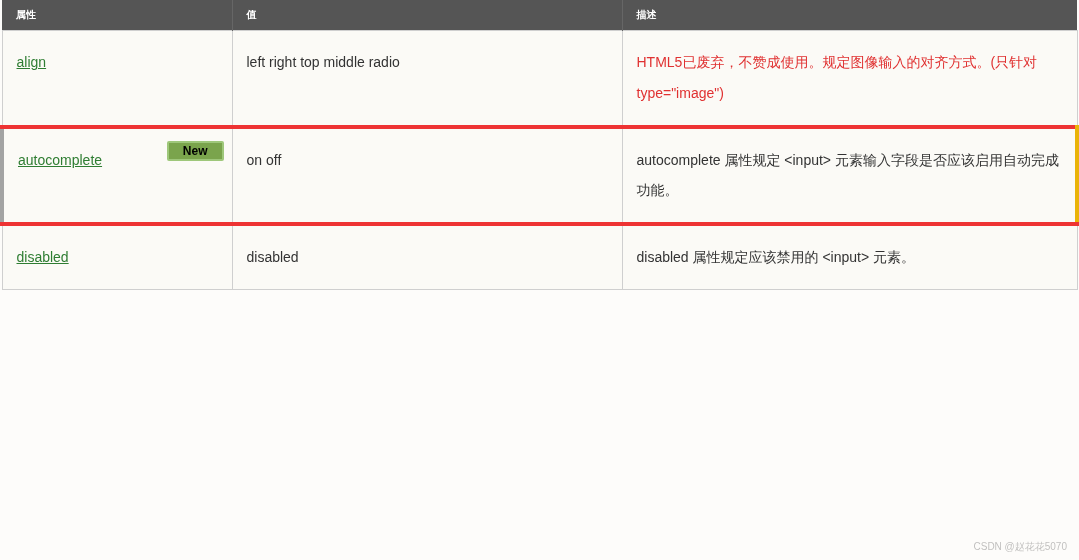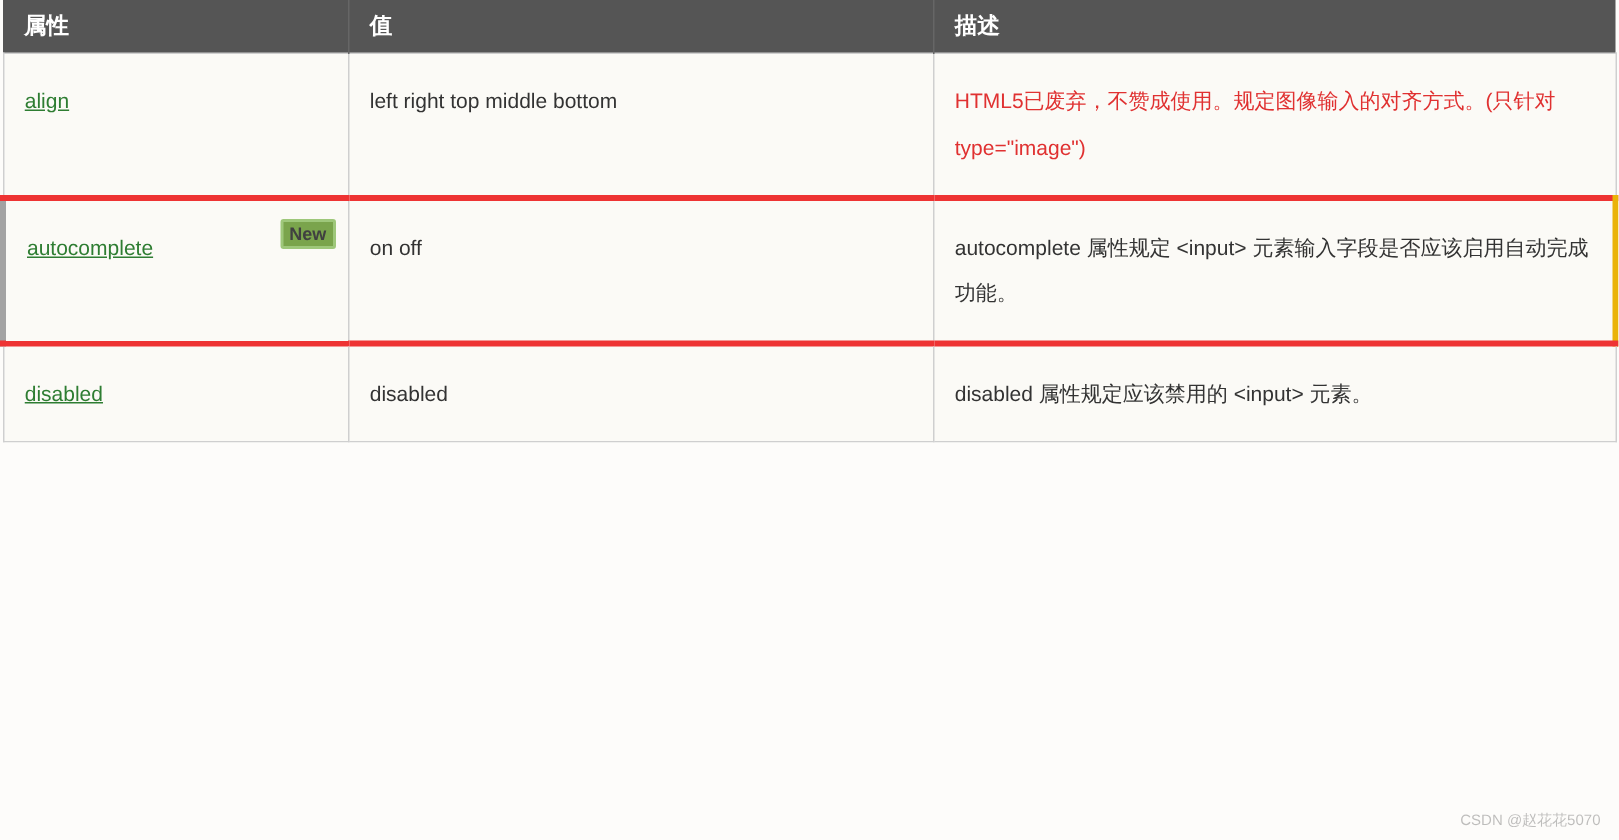--- a/index.html
+++ b/index.html
@@ -16,21 +16,21 @@
     width: 100%;
     border-collapse: collapse;
     table-layout: fixed;
   }
   thead th {
     background: #555;
     color: #fff;
     text-align: left;
     padding: 8px 14px;
     font-weight: bold;
-    font-size: 15px;
+    font-size: 10px;
     border-right: 1px solid #666;
   }
   thead th:last-child { border-right: none; }
   tbody td {
     padding: 16px 14px;
     border: 1px solid #cfcfcf;
     vertical-align: top;
     line-height: 2.2;
     background: #fbfaf6;
   }
@@ -41,24 +41,24 @@
   a.attr-link {
     color: #2e7d32;
     text-decoration: underline;
   }
   .new-badge {
     position: absolute;
     right: 8px;
     top: 12px;
     display: inline-block;
     background: #7aa44c;
-    color: #404040;
+    color: #000000;
     font-weight: bold;
     font-size: 12px;
-    padding: 2px 4px;
+    padding: 2px 14px;
     border: 2px solid #9ec77a;
     border-radius: 2px;
     line-height: 1;
   }
   .ital { font-style: italic; }
   .deprecated { color: #e03131; }
   tr.highlight td {
     border-top: 4px solid #e33;
     border-bottom: 4px solid #e33;
   }
@@ -85,21 +85,21 @@
   <thead>
     <tr>
       <th>属性</th>
       <th>值</th>
       <th>描述</th>
     </tr>
   </thead>
   <tbody id="tbody">
       <tr>
         <td class="attr-cell"><a href="#" class="attr-link">align</a></td>
-        <td><span>left right top middle bottom</span></td>
+        <td><span>left right top middle radio</span></td>
         <td><span class="deprecated">HTML5已废弃，不赞成使用。规定图像输入的对齐方式。(只针对type="image")</span></td>
       </tr>
       <tr class="highlight">
         <td class="attr-cell"><a href="#" class="attr-link">autocomplete</a><span class="new-badge">New</span></td>
         <td><span>on off</span></td>
         <td><span>autocomplete 属性规定 &lt;input&gt; 元素输入字段是否应该启用自动完成功能。</span></td>
       </tr>
       <tr>
         <td class="attr-cell"><a href="#" class="attr-link">disabled</a></td>
         <td><span>disabled</span></td>

